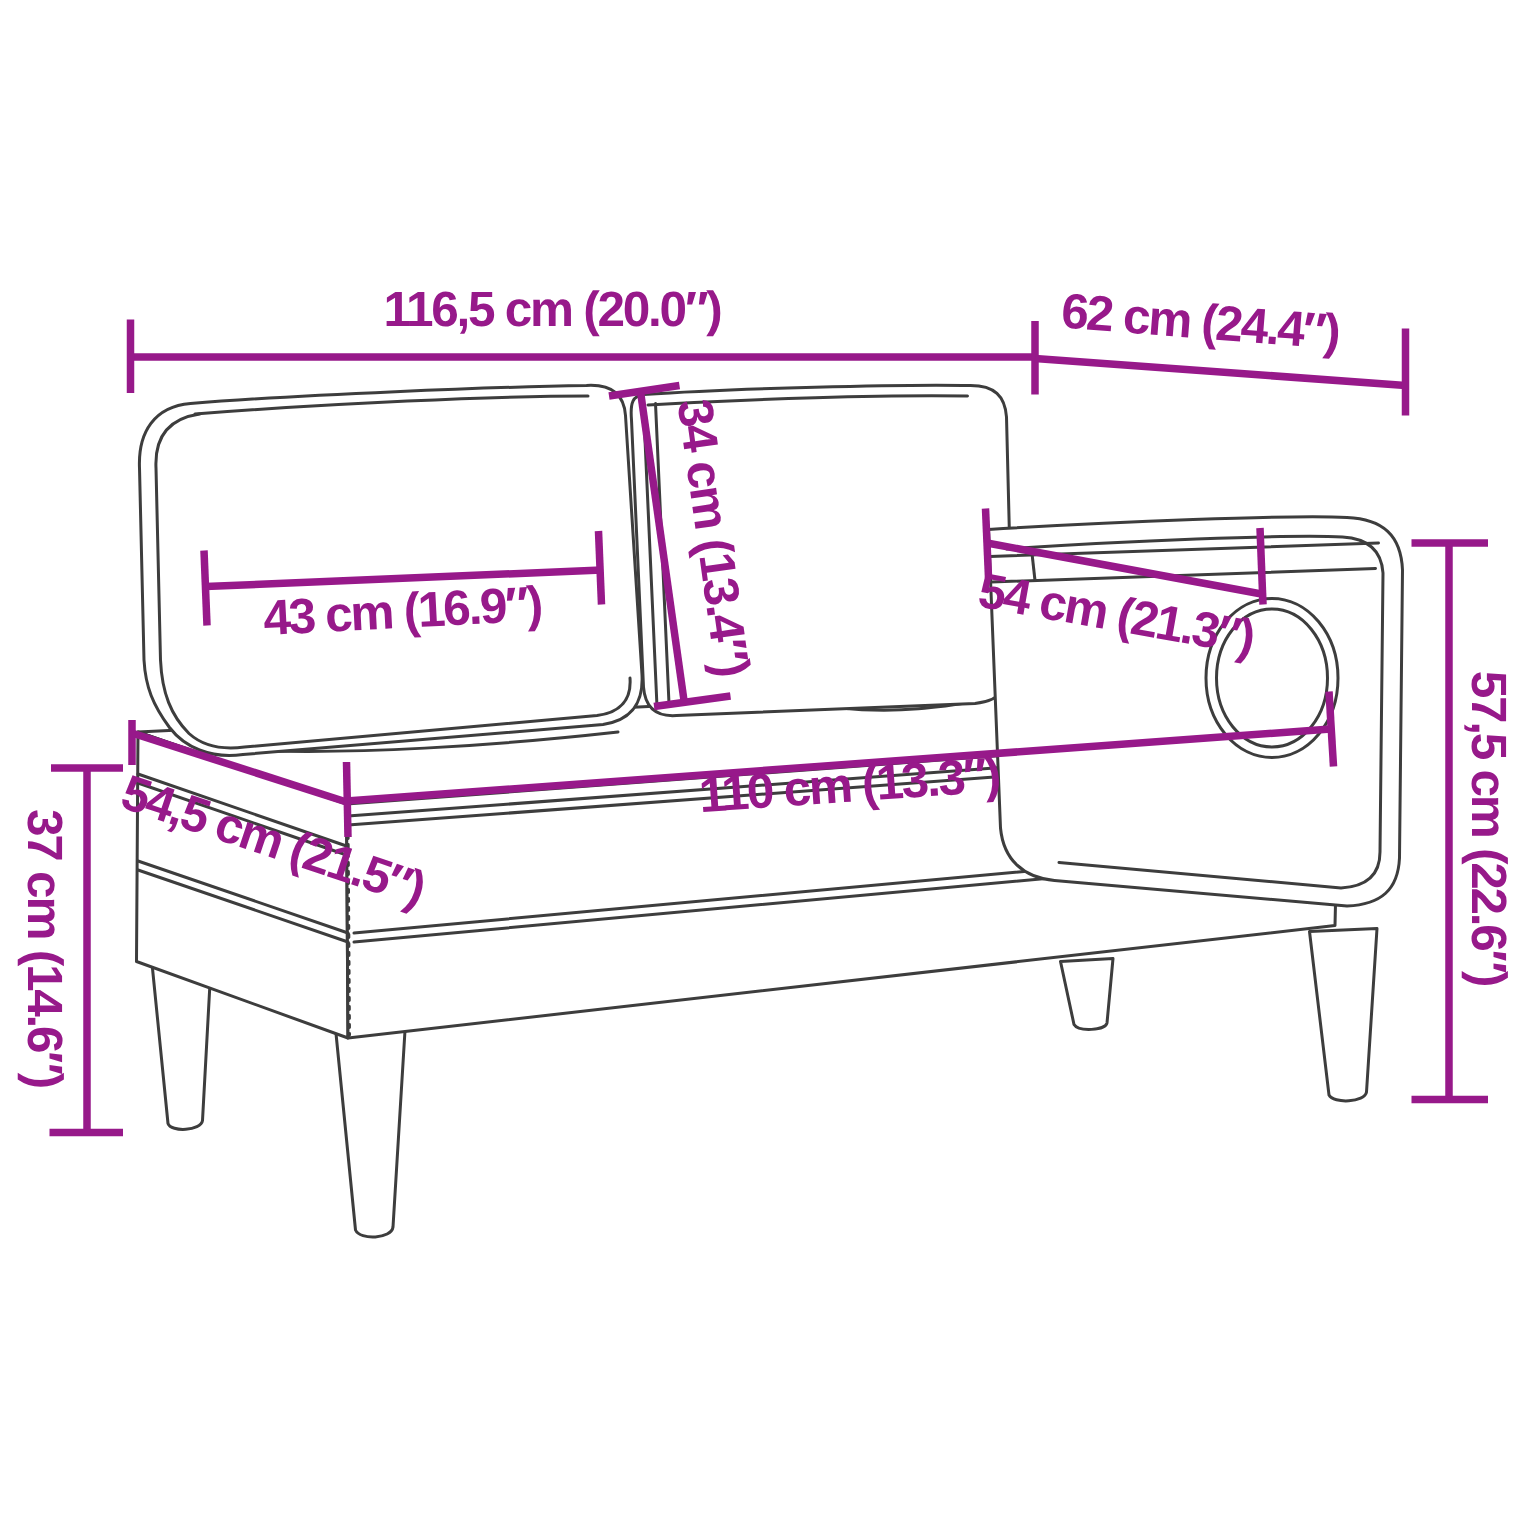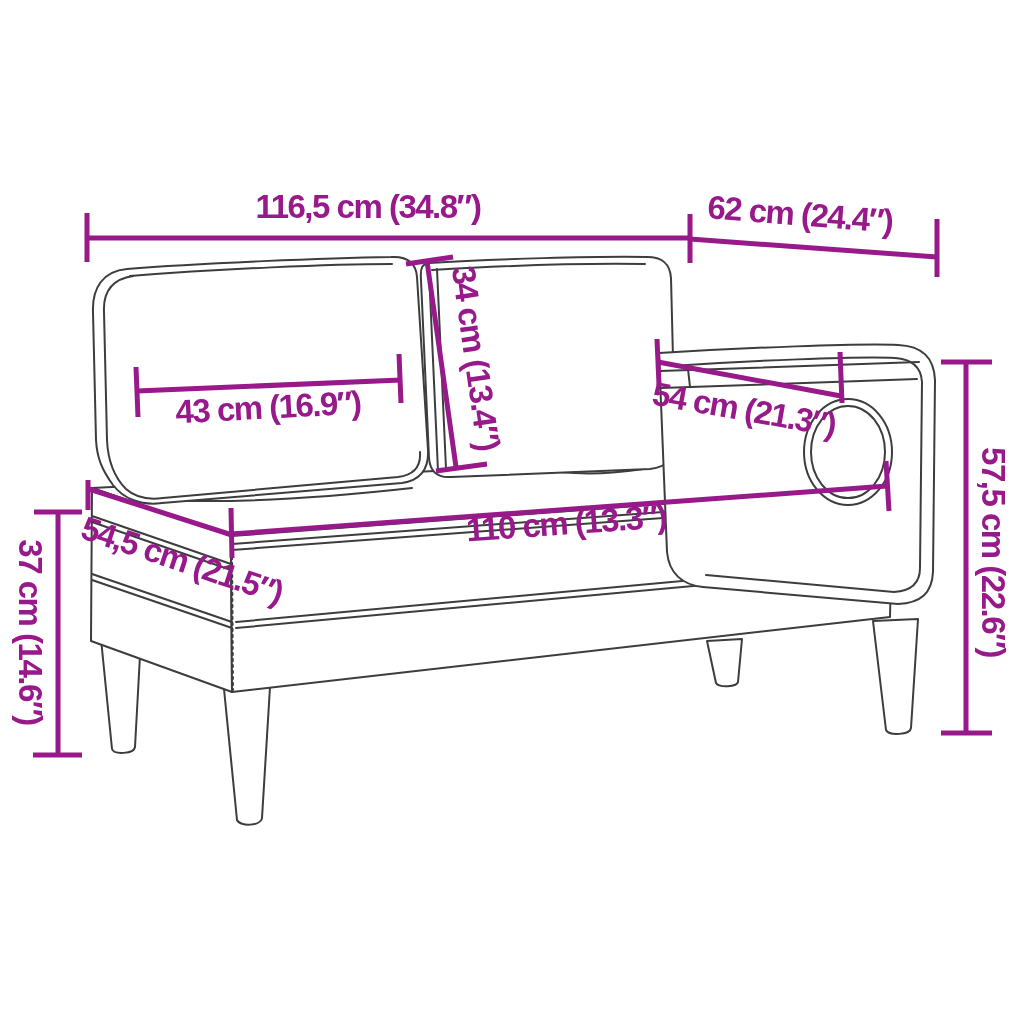--- a/index.html
+++ b/index.html
@@ -144,21 +144,21 @@
       </g>
 
       <g>
         <path class="dim" d="M58,512 L58,755"></path>
         <path class="dim" d="M34,512 L82,512"></path>
         <path class="dim" d="M33,755 L82,755"></path>
       </g>
     </g>
   </svg>
 
-  <div class="dim-label" style="left:368px;top:206px;--rot:0deg">116,5 cm (34.8″)</div>
+  <div class="dim-label" style="left:368px;top:206px;--rot:0deg">116,5 cm (20.0″)</div>
 
   <div class="dim-label" style="left:800px;top:214px;--rot:4.5deg">62 cm (24.4″)</div>
 
   <div class="dim-label" style="left:476px;top:358px;--rot:82deg">34 cm (13.4″)</div>
 
   <div class="dim-label" style="left:268px;top:407px;--rot:-3deg">43 cm (16.9″)</div>
 
   <div class="dim-label" style="left:744px;top:409px;--rot:10deg">54 cm (21.3″)</div>
 
   <div class="dim-label" style="left:993px;top:552px;--rot:90deg">57,5 cm (22.6″)</div>

